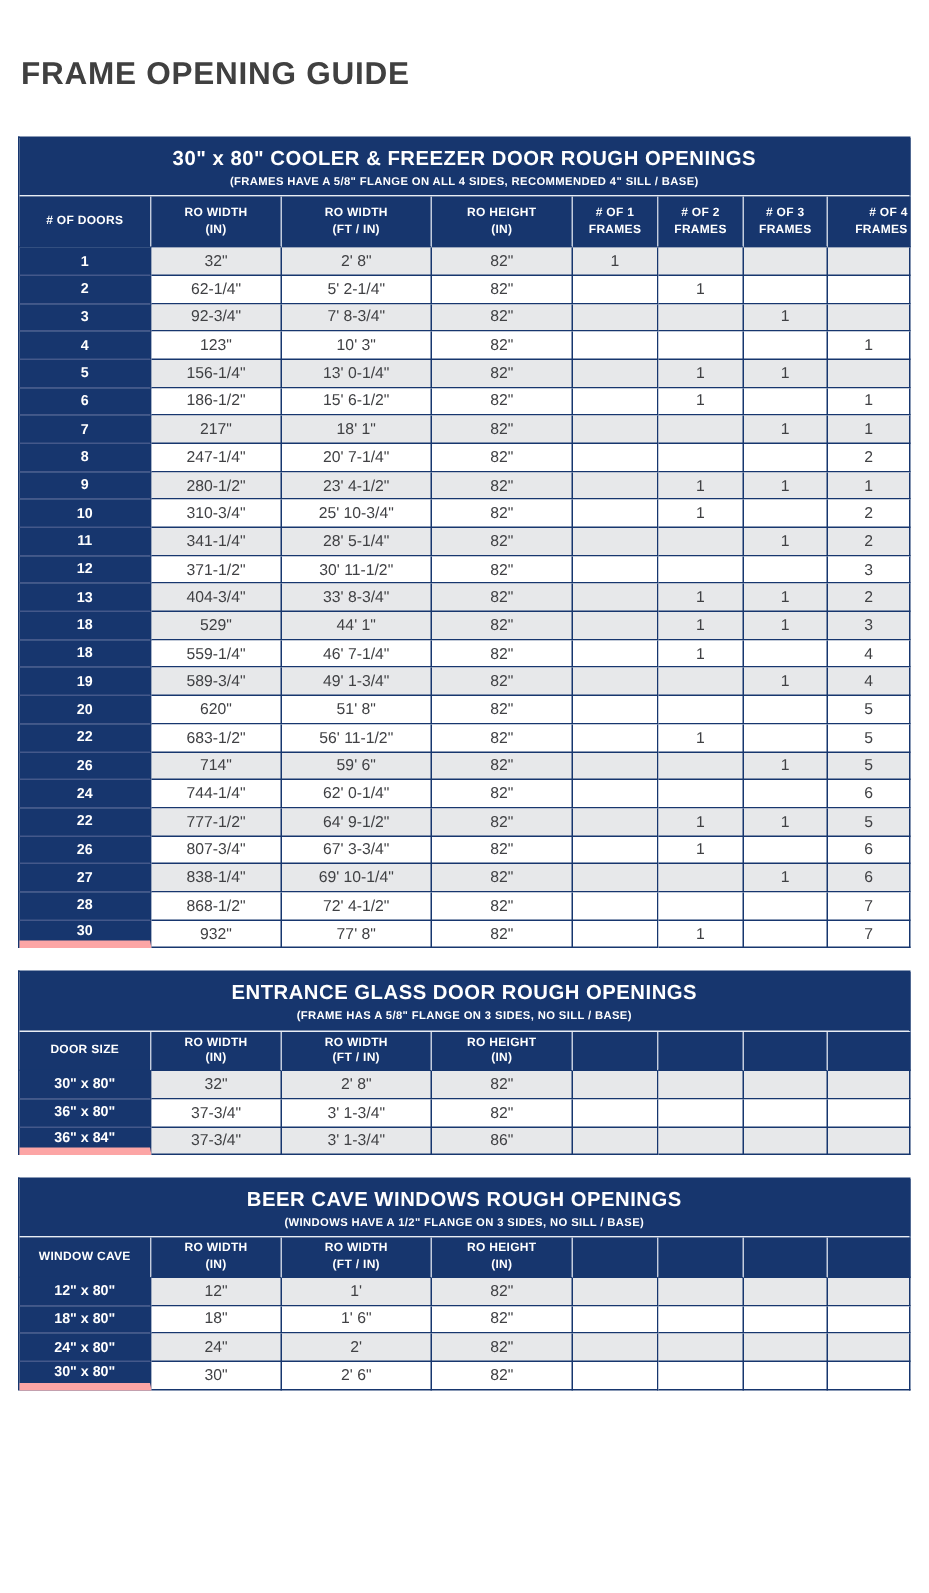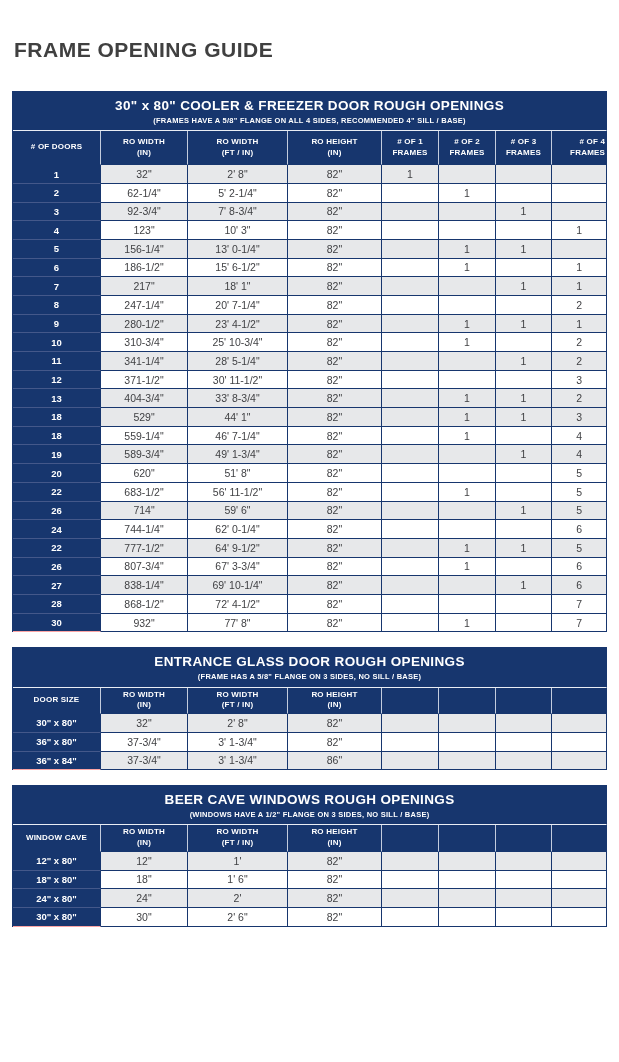--- a/index.html
+++ b/index.html
@@ -35,21 +35,21 @@
     white-space: pre-line; height: 26px; padding: 2px 1px;
     border-right: 1px solid #c3ccdd;
   }
   .otable .chead:last-child { border-right: 1px solid #17366e; text-align: right; }
   .otable.big .chead { height: 34px; }
   .otable .rlabel {
     background: #17366e; color: #ffffff;
     font-size: 9.5px; font-weight: 700; height: 18.7px;
     border-bottom: 1px solid #44588a;
   }
-  .otable tr:last-child .rlabel { border-bottom: 1px solid #fca5a5; margin-left: 19px; }
+  .otable tr:last-child .rlabel { border-bottom: 5px solid #fca5a5; margin-left: 19px; }
   .otable .dcell {
     background: #ffffff; color: #404144;
     font-size: 10.5px; height: 18.7px;
   }
   .otable tr.alt .dcell { background: #e7e8ea; }
 </style>
 </head>
 <body>
 
 <div class="page">

